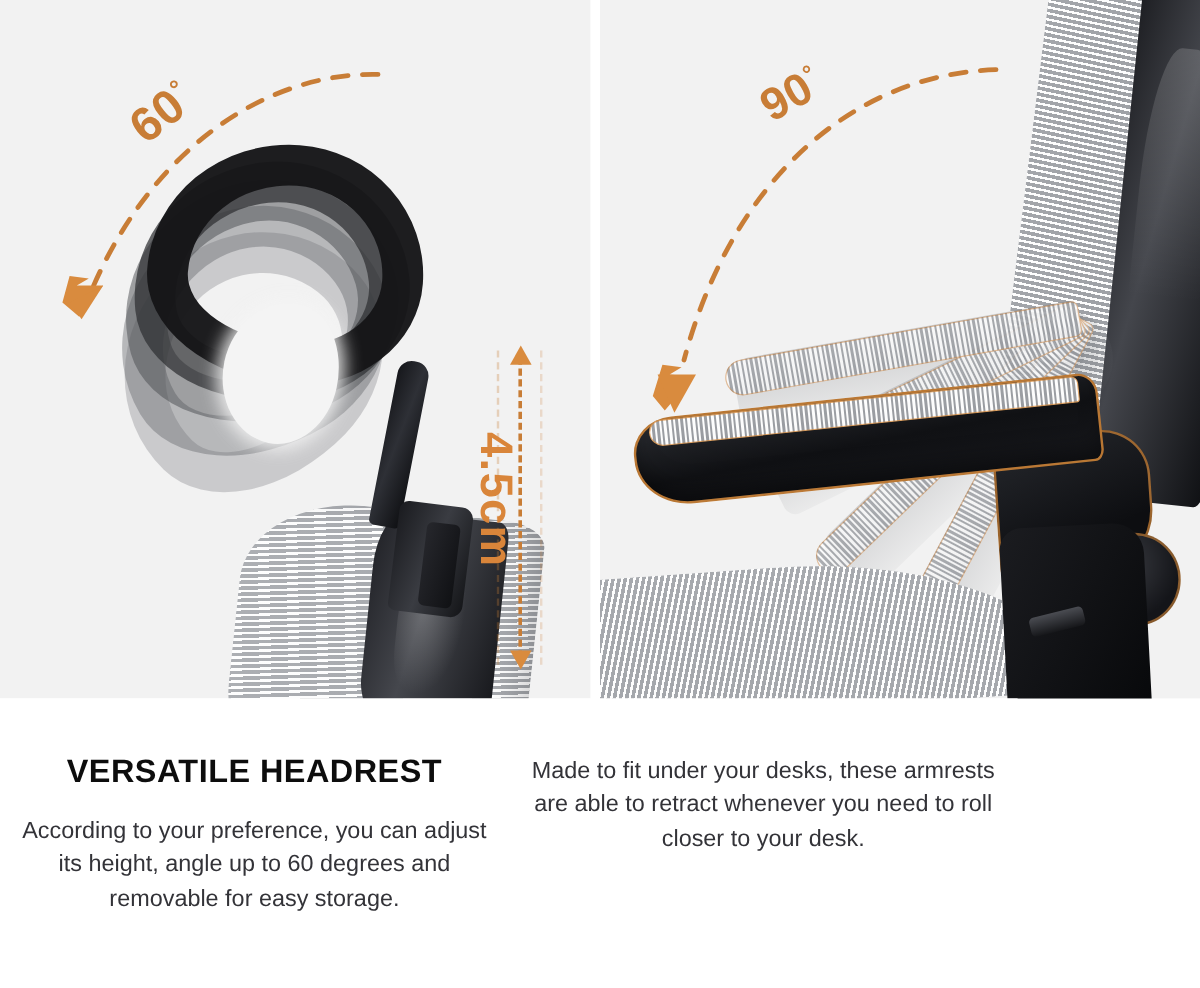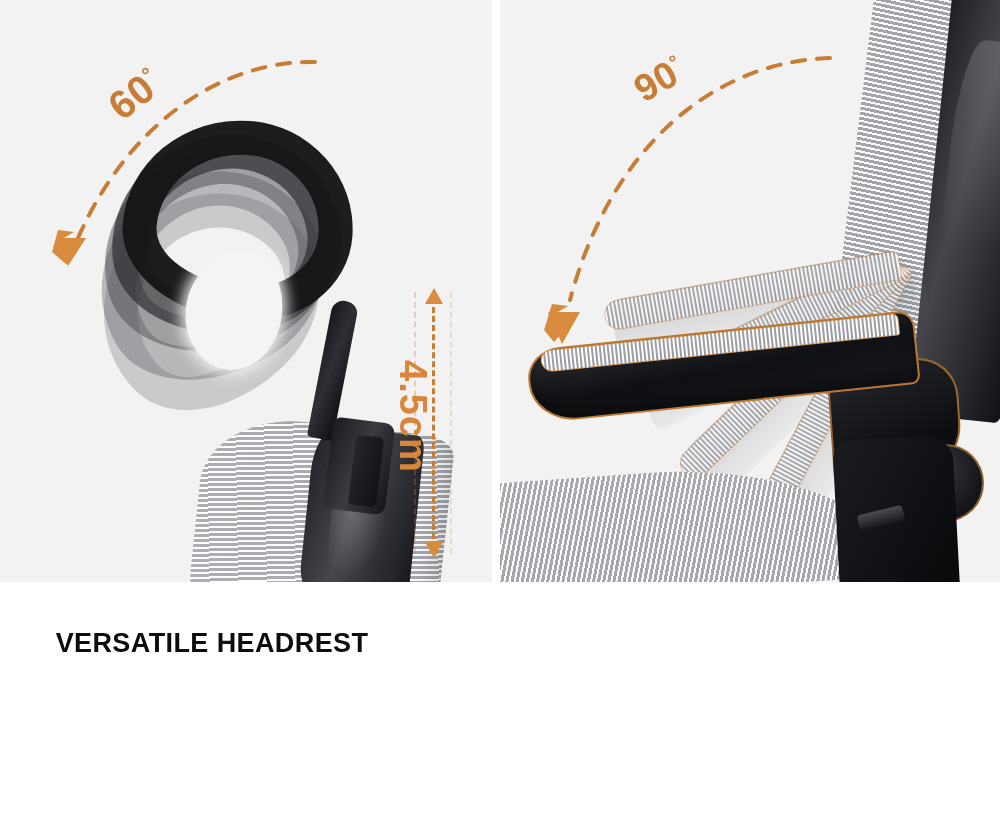--- a/index.html
+++ b/index.html
@@ -397,18 +397,20 @@
       <div class="deg-label deg-90"><span>90</span><span class="deg-sup">°</span></div>
 
     </div>
   </div>
 </div>
 
 <div class="captions">
 
   <div class="cap cap-left">
     <h2>VERSATILE HEADREST</h2>
+    <p>According to your preference, you can adjust its height, angle up to 60 degrees and removable for easy storage.</p>
   </div>
 
   <div class="cap cap-right">
+    <p>Made to fit under your desks, these armrests are able to retract whenever you need to roll closer to your desk.</p>
   </div>
 
 </div>
 
 </body></html>

